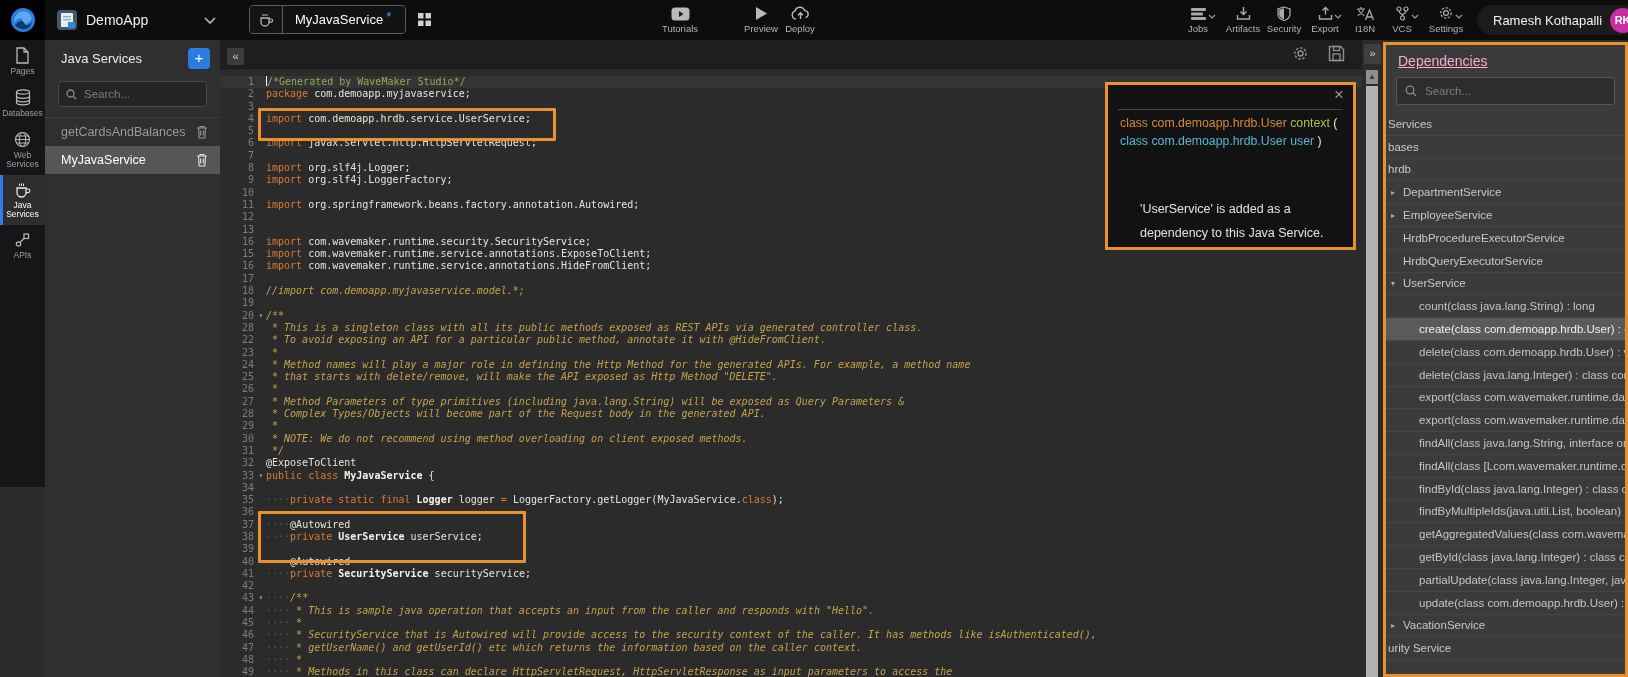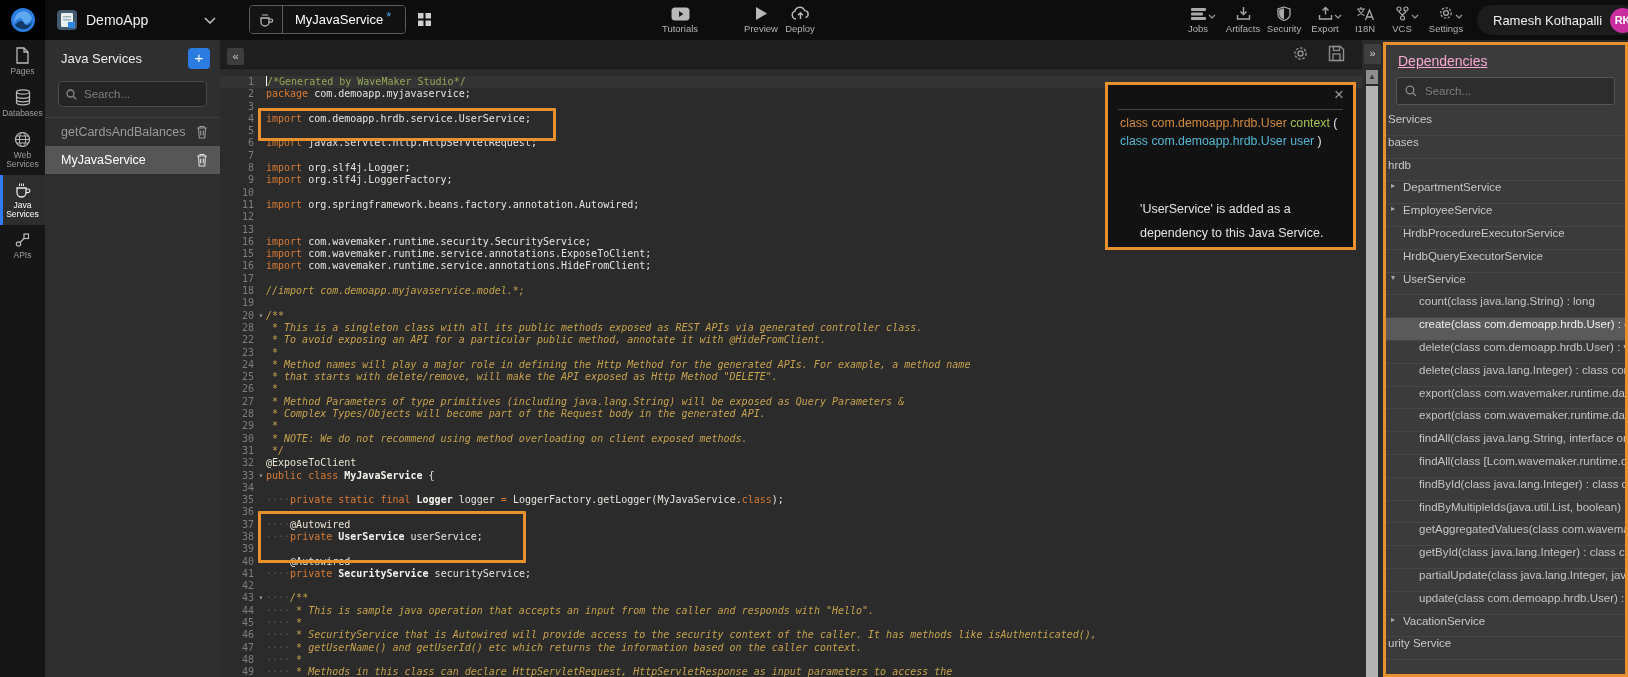--- a/index.html
+++ b/index.html
@@ -23,21 +23,21 @@
   .tb-item .lbl{font-size:9.5px;color:#b3b3b3;white-space:nowrap;}
   .tb-item .ic{height:17px;display:flex;align-items:flex-end;justify-content:center;position:relative;}
   .chev{position:absolute;right:-9px;bottom:2px;}
   .userpill{position:absolute;left:1477px;top:5px;height:30px;background:#1c1c1c;border-radius:16px;
             display:flex;align-items:center;gap:8px;padding:0 3px 0 16px;cursor:pointer;}
   .username{font-size:13px;font-weight:normal;color:#f2f2f2;white-space:nowrap;}
   .avatar{width:25px;height:25px;border-radius:50%;background:#c92da0;color:#fff;font-size:11px;font-weight:bold;
           display:flex;align-items:center;justify-content:center;}
 
   
-  .rail{position:absolute;left:0;top:40px;width:45px;height:637px;background:#161616;z-index:10;}
+  .rail{position:absolute;left:0;top:40px;width:45px;height:447px;background:#161616;z-index:10;}
   .rail-item{position:relative;display:flex;flex-direction:column;align-items:center;justify-content:center;gap:3px;
              padding:7px 0 6px;color:#9e9e9e;cursor:pointer;}
   .rail-item .rlbl{font-size:8.5px;line-height:9px;text-align:center;}
   .rail-item.active{background:#2d2d2d;color:#fff;}
   .rail-item.active::before{content:"";position:absolute;left:0;top:0;bottom:0;width:3px;background:#2e7cf0;}
 
   
   .filepanel{position:absolute;left:45px;top:40px;width:175px;height:637px;background:#2f2f2f;z-index:10;}
   .fp-head{display:flex;align-items:center;justify-content:space-between;padding:8px 10px 6px 16px;}
   .fp-title{font-size:13px;color:#ededed;}
@@ -104,21 +104,21 @@
                 font-size:8px;line-height:14px;text-align:center;z-index:9;cursor:pointer;}
   .dp-scroll-thumb{position:absolute;left:1366px;top:86px;width:12px;height:591px;background:#b3b3b3;z-index:9;cursor:grab;}
 
   
   .deps{position:absolute;left:1383px;top:42px;width:245px;height:635px;background:#3b3b3b;
         border:3px solid #e8912d;box-sizing:border-box;z-index:7;}
   .dp-title{padding:8px 12px 6px;font-size:14px;color:#f9a8d4;text-decoration:underline;}
   .dp-search{margin:2px 10px 8px;height:26px;background:#2d2d2d;border:1px solid #555;border-radius:3px;
              display:flex;align-items:center;padding:0 8px;gap:6px;}
   .dp-tree{overflow:hidden;}
-  .dep-row{position:relative;display:flex;align-items:flex-start;height:22.8px;box-sizing:border-box;
+  .dep-row{position:relative;display:flex;align-items:center;height:22.8px;box-sizing:border-box;
            border-bottom:1px solid #464646;cursor:pointer;}
   .dep-row .arr{position:absolute;left:5px;font-size:8px;color:#ababab;}
   .dep-row .lbl{font-size:11.5px;color:#c8c8c8;white-space:nowrap;overflow:hidden;}
   .dep-row.group .lbl{padding-left:2px;}
   .dep-row.service .lbl{padding-left:17px;}
   .dep-row.method .lbl{padding-left:33px;color:#c4c4c4;}
   .dep-row.sel{background:#5a5a5a;}
   .dep-row.sel .lbl{color:#efefef;}
   #box-methods{left:1407px;top:336px;width:215px;height:320px;}
 

